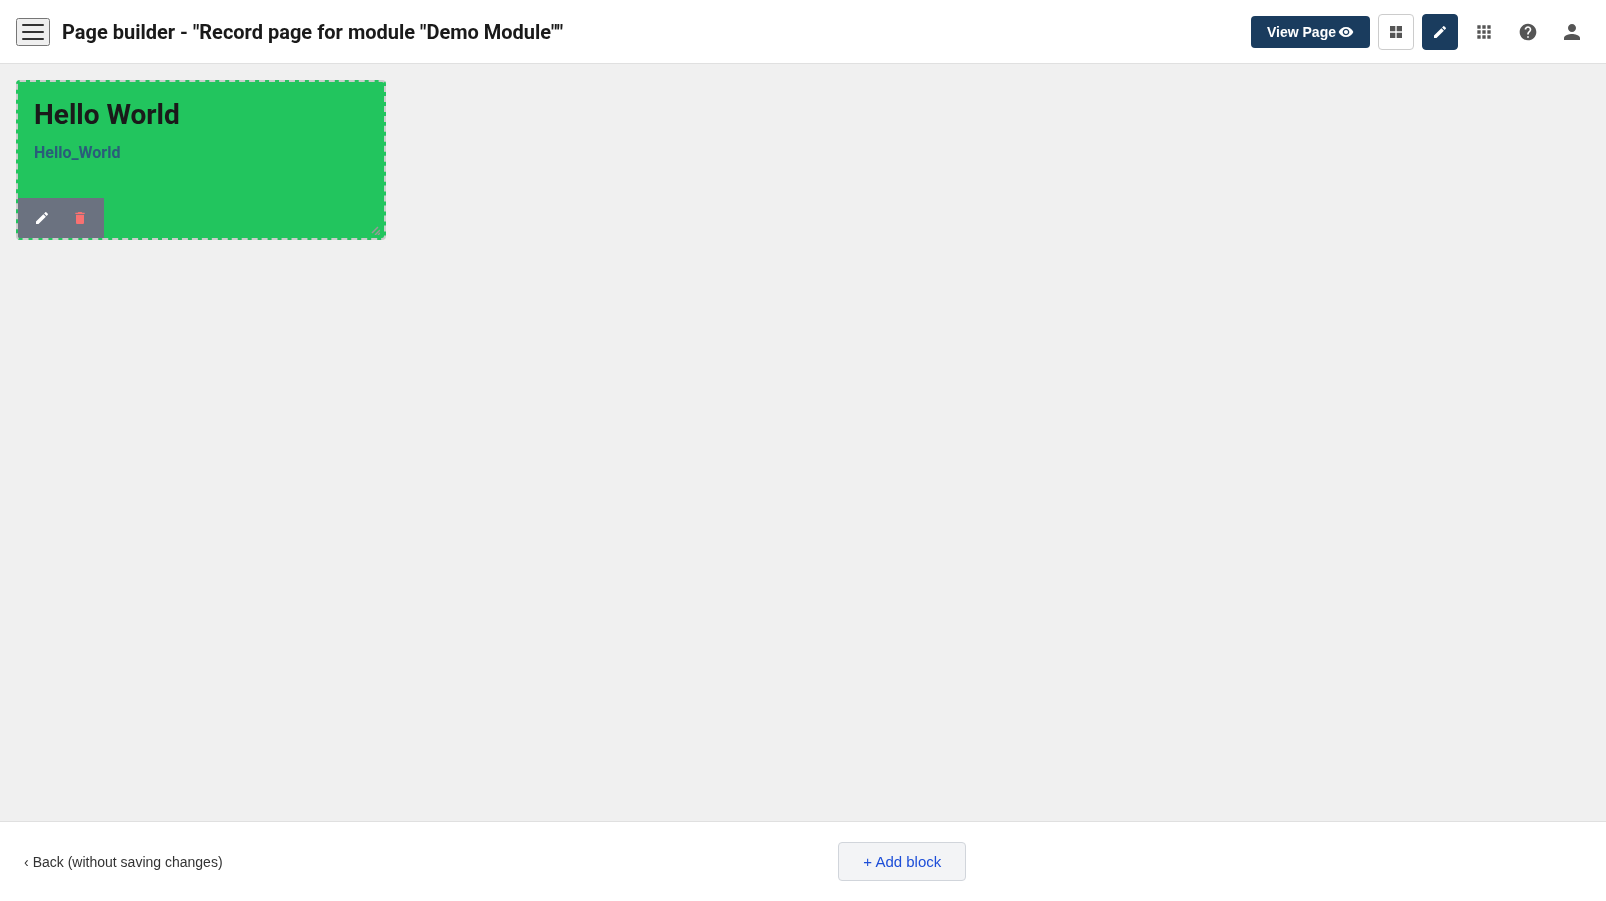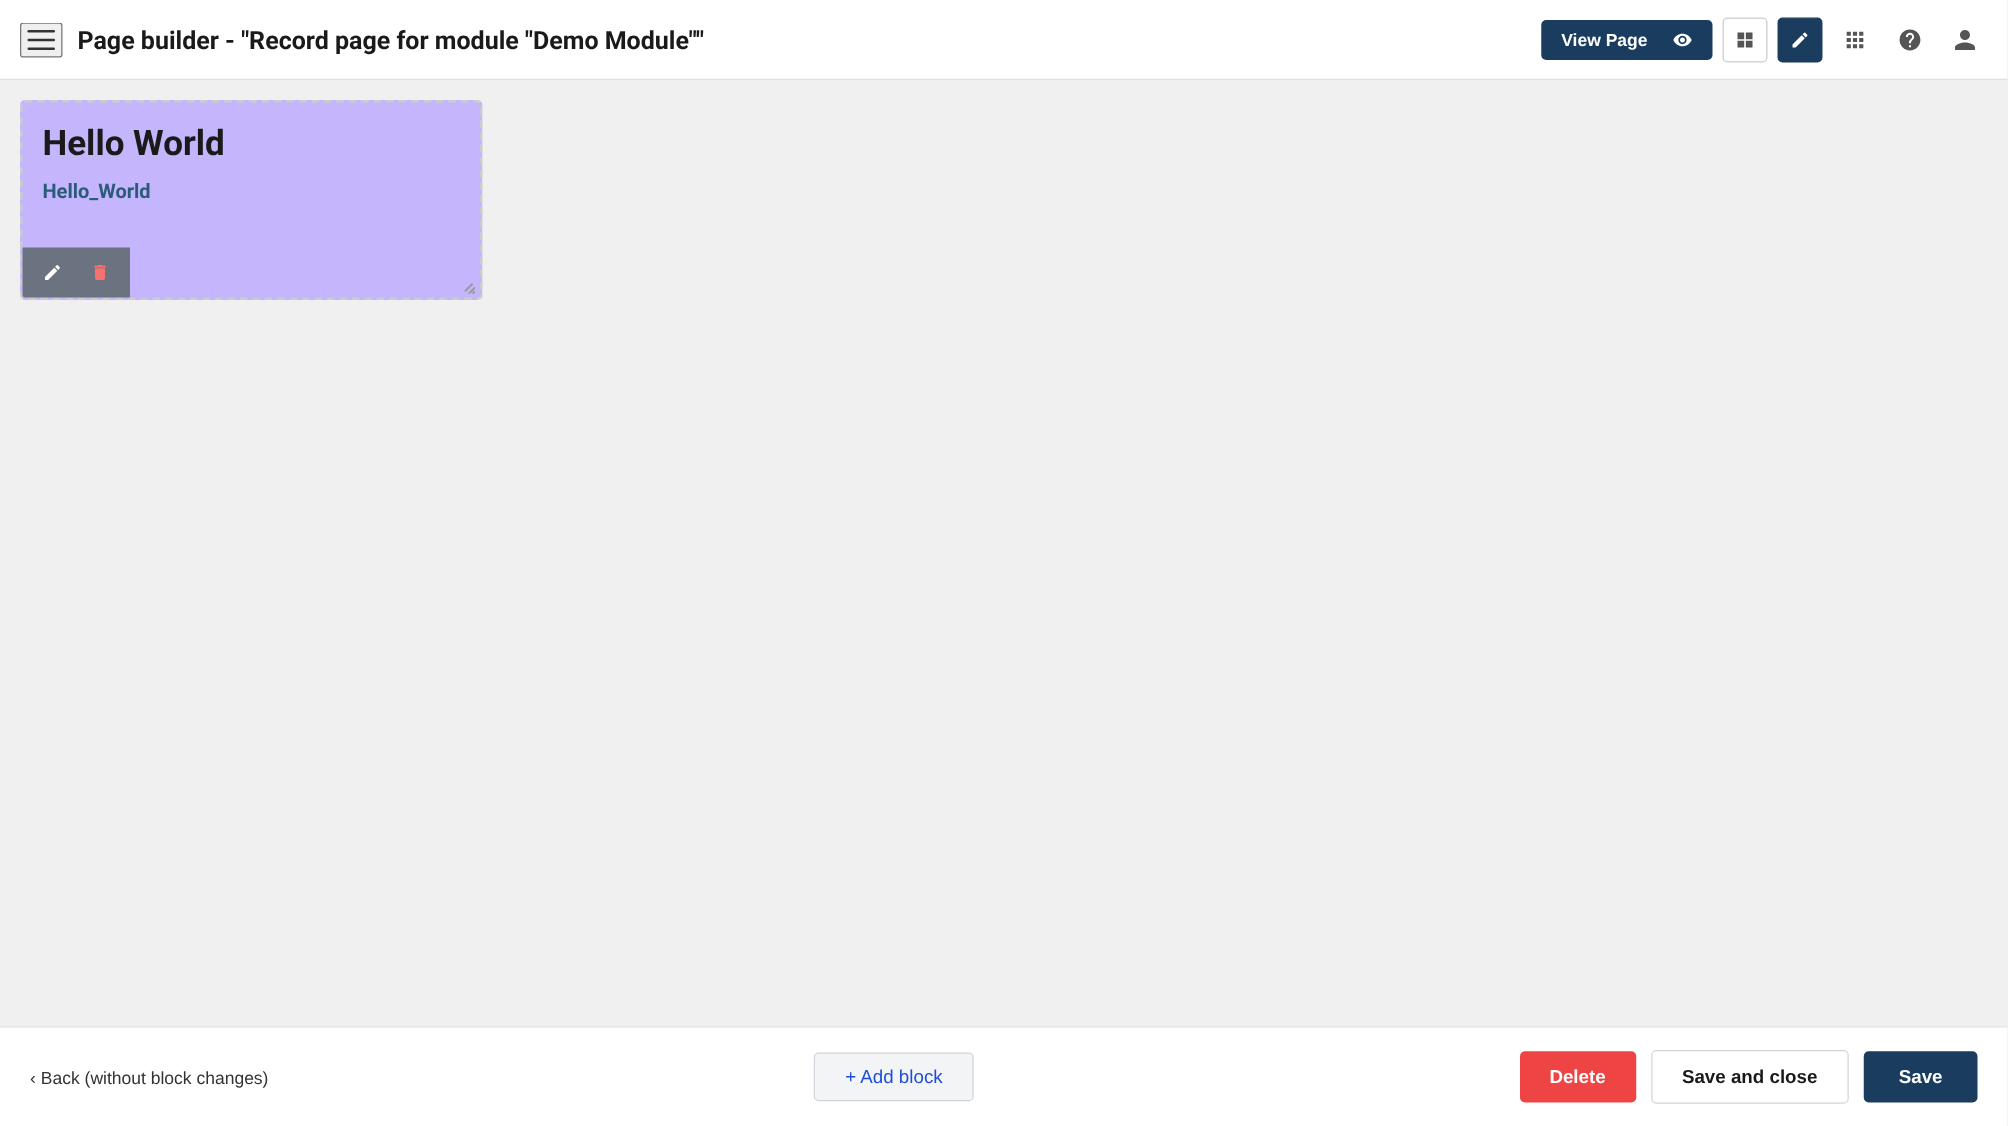--- a/index.html
+++ b/index.html
@@ -53,21 +53,21 @@
       background: #1a3c5e;
       color: #fff;
       border: none;
       border-radius: 4px;
       padding: 8px 16px;
       font-size: 14px;
       font-weight: 600;
       cursor: pointer;
       display: flex;
       align-items: center;
-      gap: 20px;
+      gap: 2px;
     }
     .icon-btn {
       background: #fff;
       border: 1px solid #ccc;
       border-radius: 4px;
       width: 36px;
       height: 36px;
       display: flex;
       align-items: center;
       justify-content: center;
@@ -97,21 +97,21 @@
     
     .main-canvas {
       flex: 1;
       padding: 16px;
       overflow-y: auto;
       position: relative;
     }
 
     
     .block-card {
-      background: #c4b5fd;
+      background: #22c55e;
       border: 2px dashed #ccc;
       border-radius: 4px;
       width: 370px;
       position: relative;
       min-height: 160px;
     }
     .block-card-content {
       padding: 16px;
     }
     .block-title {
@@ -313,31 +313,20 @@
       <svg width="10" height="10" viewBox="0 0 10 10">
         <path d="M8 2L2 8M10 5L5 10M10 8L8 10" stroke="#999" stroke-width="1.5"></path>
       </svg>
     </div>
   </div>
 </main>
 
 <footer class="footer">
   <button class="footer-back">
     <span>‹</span>
-    <span>Back (without block changes)</span>
+    <span>Back (without saving changes)</span>
   </button>
   <div class="footer-center">
     <button class="btn-add-block">
       <span>+ Add block</span>
     </button>
   </div>
-  <div class="footer-right">
-    <button class="btn-delete">
-      <span>Delete</span>
-    </button>
-    <button class="btn-save-close">
-      <span>Save and close</span>
-    </button>
-    <button class="btn-save">
-      <span>Save</span>
-    </button>
-  </div>
 </footer>
 
 </body></html>

